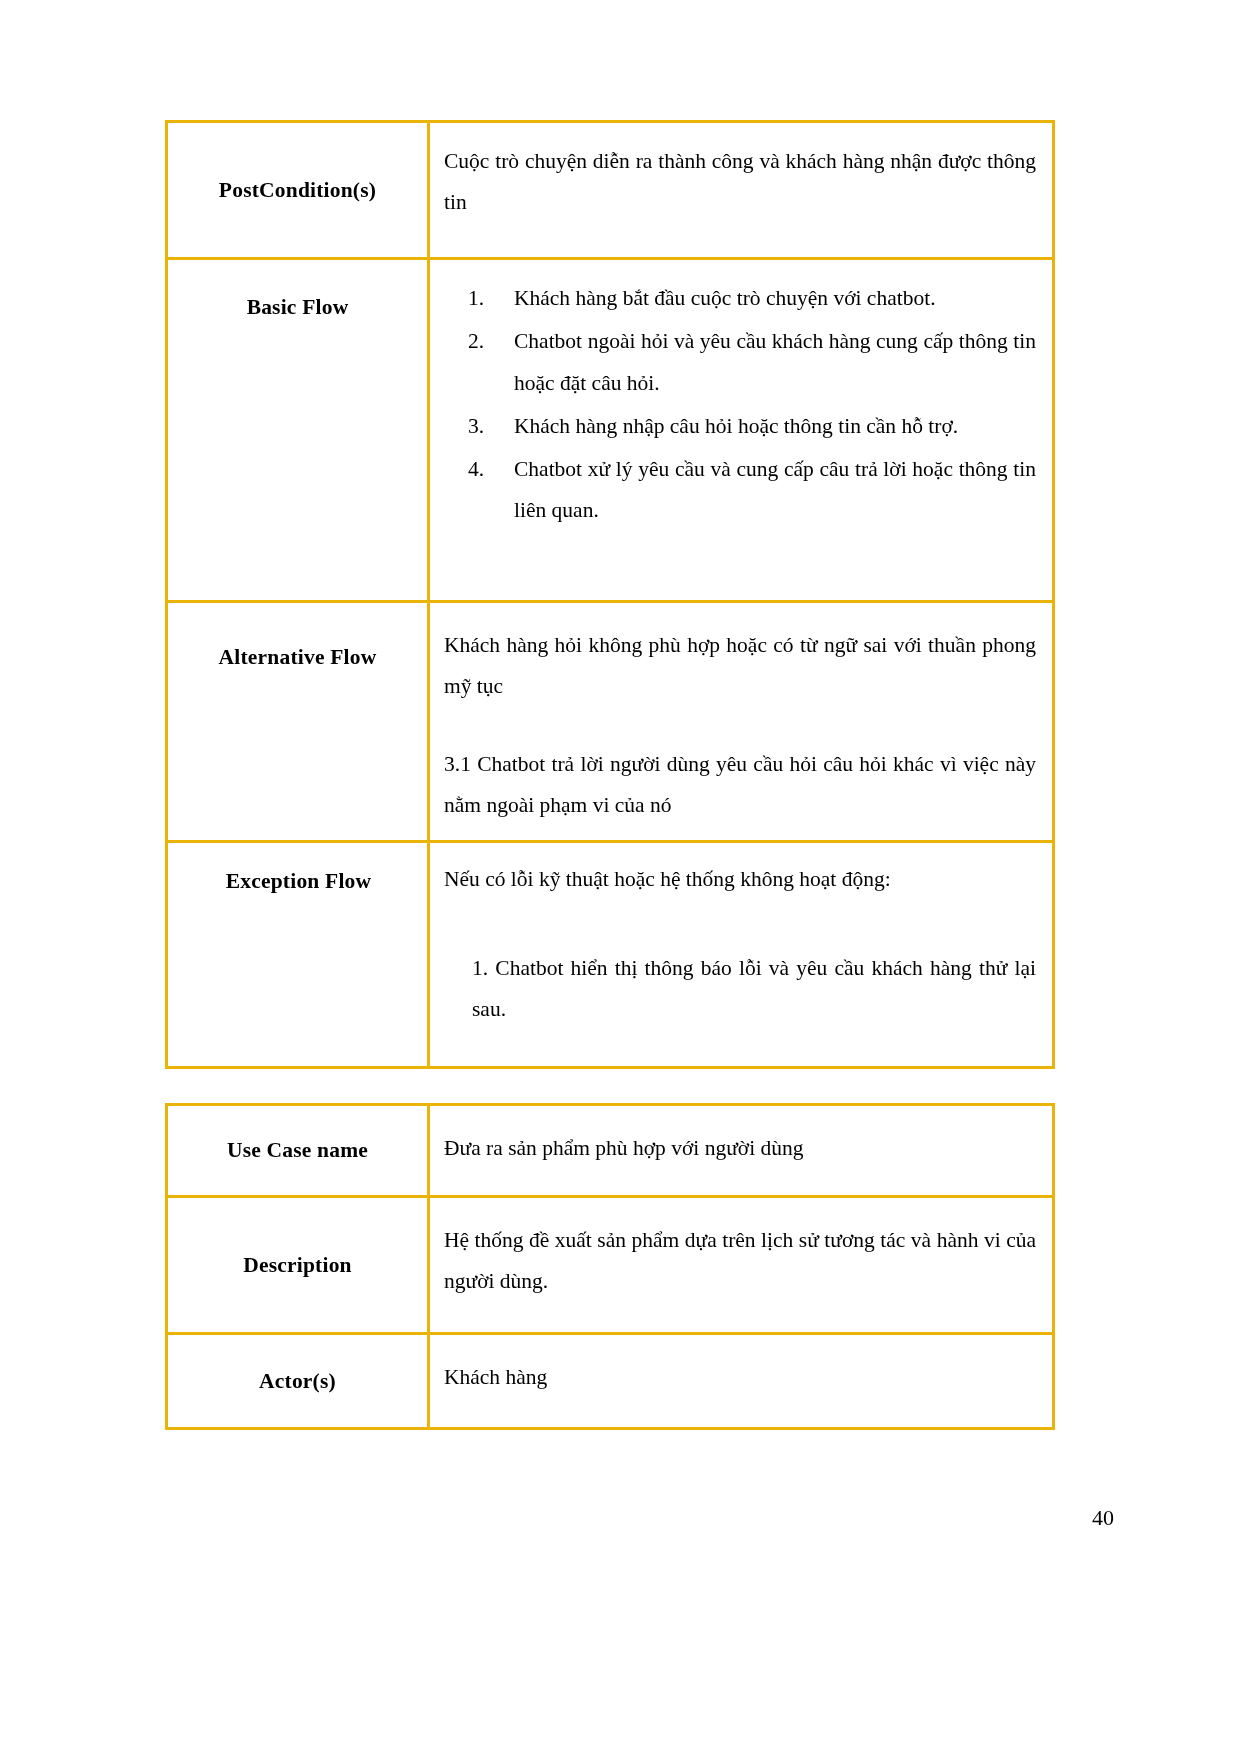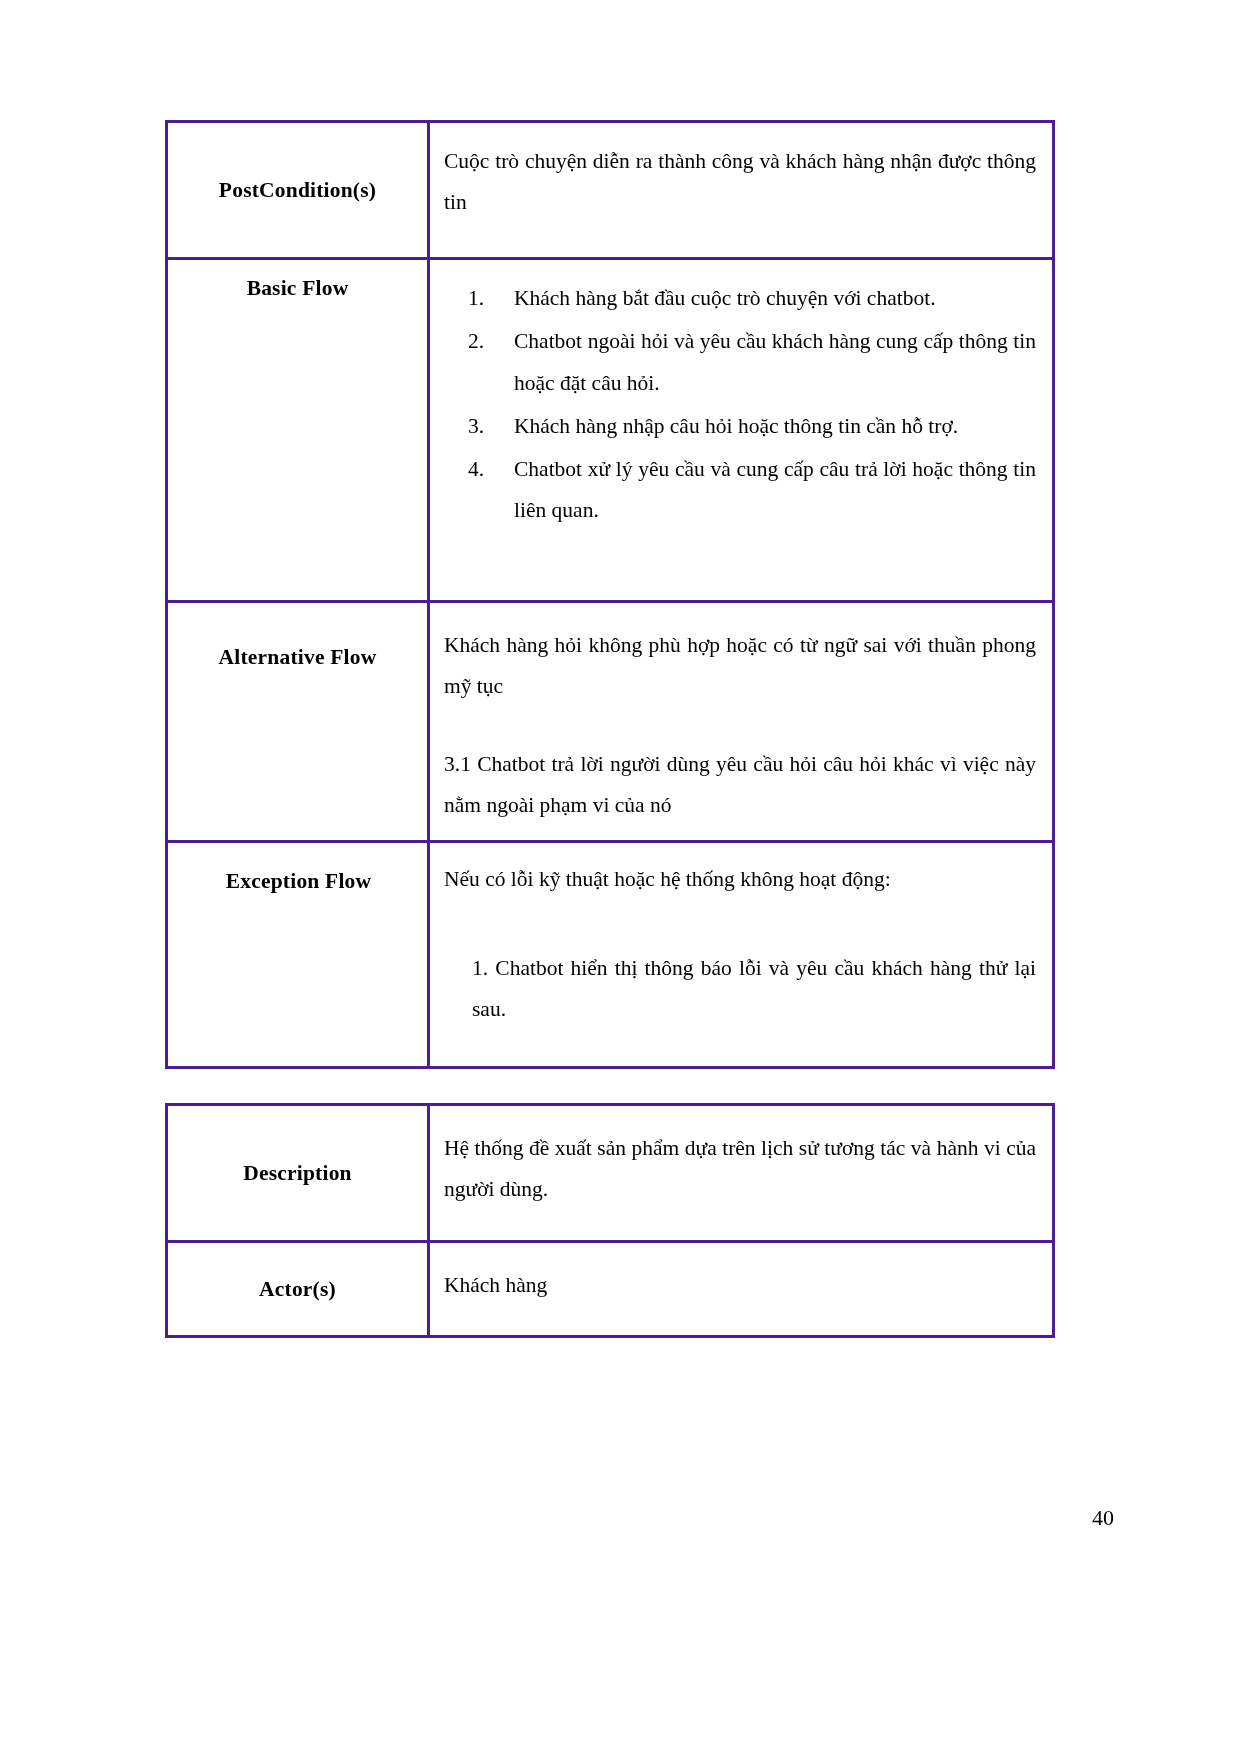--- a/index.html
+++ b/index.html
@@ -25,21 +25,21 @@
   }
 
   
   .uc-table {
     position: absolute;
     border-collapse: collapse;
     table-layout: fixed;
     border: 3px solid #000;
   }
   .uc-table td {
-    border: 3px solid #4c1d95;
+    border: 3px solid #eab308;
     vertical-align: top;
     padding: 0;
   }
   .uc-table td.label-cell {
     width: 247px;
     text-align: center;
     vertical-align: middle;
     font-weight: bold;
     font-size: 21.5px;
     letter-spacing: 0.2px;
@@ -125,21 +125,21 @@
   <table class="uc-table" style="left:165px; top:120px; width:842px;">
     <tbody>
       <tr style="height:137px;">
         <td class="label-cell">PostCondition(s)</td>
         <td class="content-cell">
           <p class="just">Cuộc trò chuyện diễn ra thành công và khách hàng nhận được thông tin</p>
         </td>
       </tr>
 
       <tr style="height:343px;">
-        <td class="label-cell" style="vertical-align:top; padding-top:16px;">Basic Flow</td>
+        <td class="label-cell" style="vertical-align:top; padding-top:35px;">Basic Flow</td>
         <td class="content-cell" style="">
           <ol class="flow-list">
             <li>Khách hàng bắt đầu cuộc trò chuyện với chatbot.</li>
             <li>Chatbot ngoài hỏi và yêu cầu khách hàng cung cấp thông tin hoặc đặt câu hỏi.</li>
             <li>Khách hàng nhập câu hỏi hoặc thông tin cần hỗ trợ.</li>
             <li>Chatbot xử lý yêu cầu và cung cấp câu trả lời hoặc thông tin liên quan.</li>
           </ol>
         </td>
       </tr>
 
@@ -159,20 +159,26 @@
           <div class="spacer-line" style="height:26px;"></div>
           <p class="exc-item">1. Chatbot hiển thị thông báo lỗi và yêu cầu khách hàng thử lại sau.</p>
         </td>
       </tr>
     </tbody>
   </table>
 
 
   <table class="uc-table" style="left:165px; top:1103px; width:842px;">
     <tbody>
+      <tr style="height:92px;">
+        <td class="label-cell">Use Case name</td>
+        <td class="content-cell" style="padding-top:22px;">
+          <p class="noj">Đưa ra sản phẩm phù hợp với người dùng</p>
+        </td>
+      </tr>
 
       <tr style="height:137px;">
         <td class="label-cell">Description</td>
         <td class="content-cell" style="padding-top:22px;">
           <p class="just">Hệ thống đề xuất sản phẩm dựa trên lịch sử tương tác và hành vi của người dùng.</p>
         </td>
       </tr>
 
       <tr style="height:95px;">
         <td class="label-cell">Actor(s)</td>

